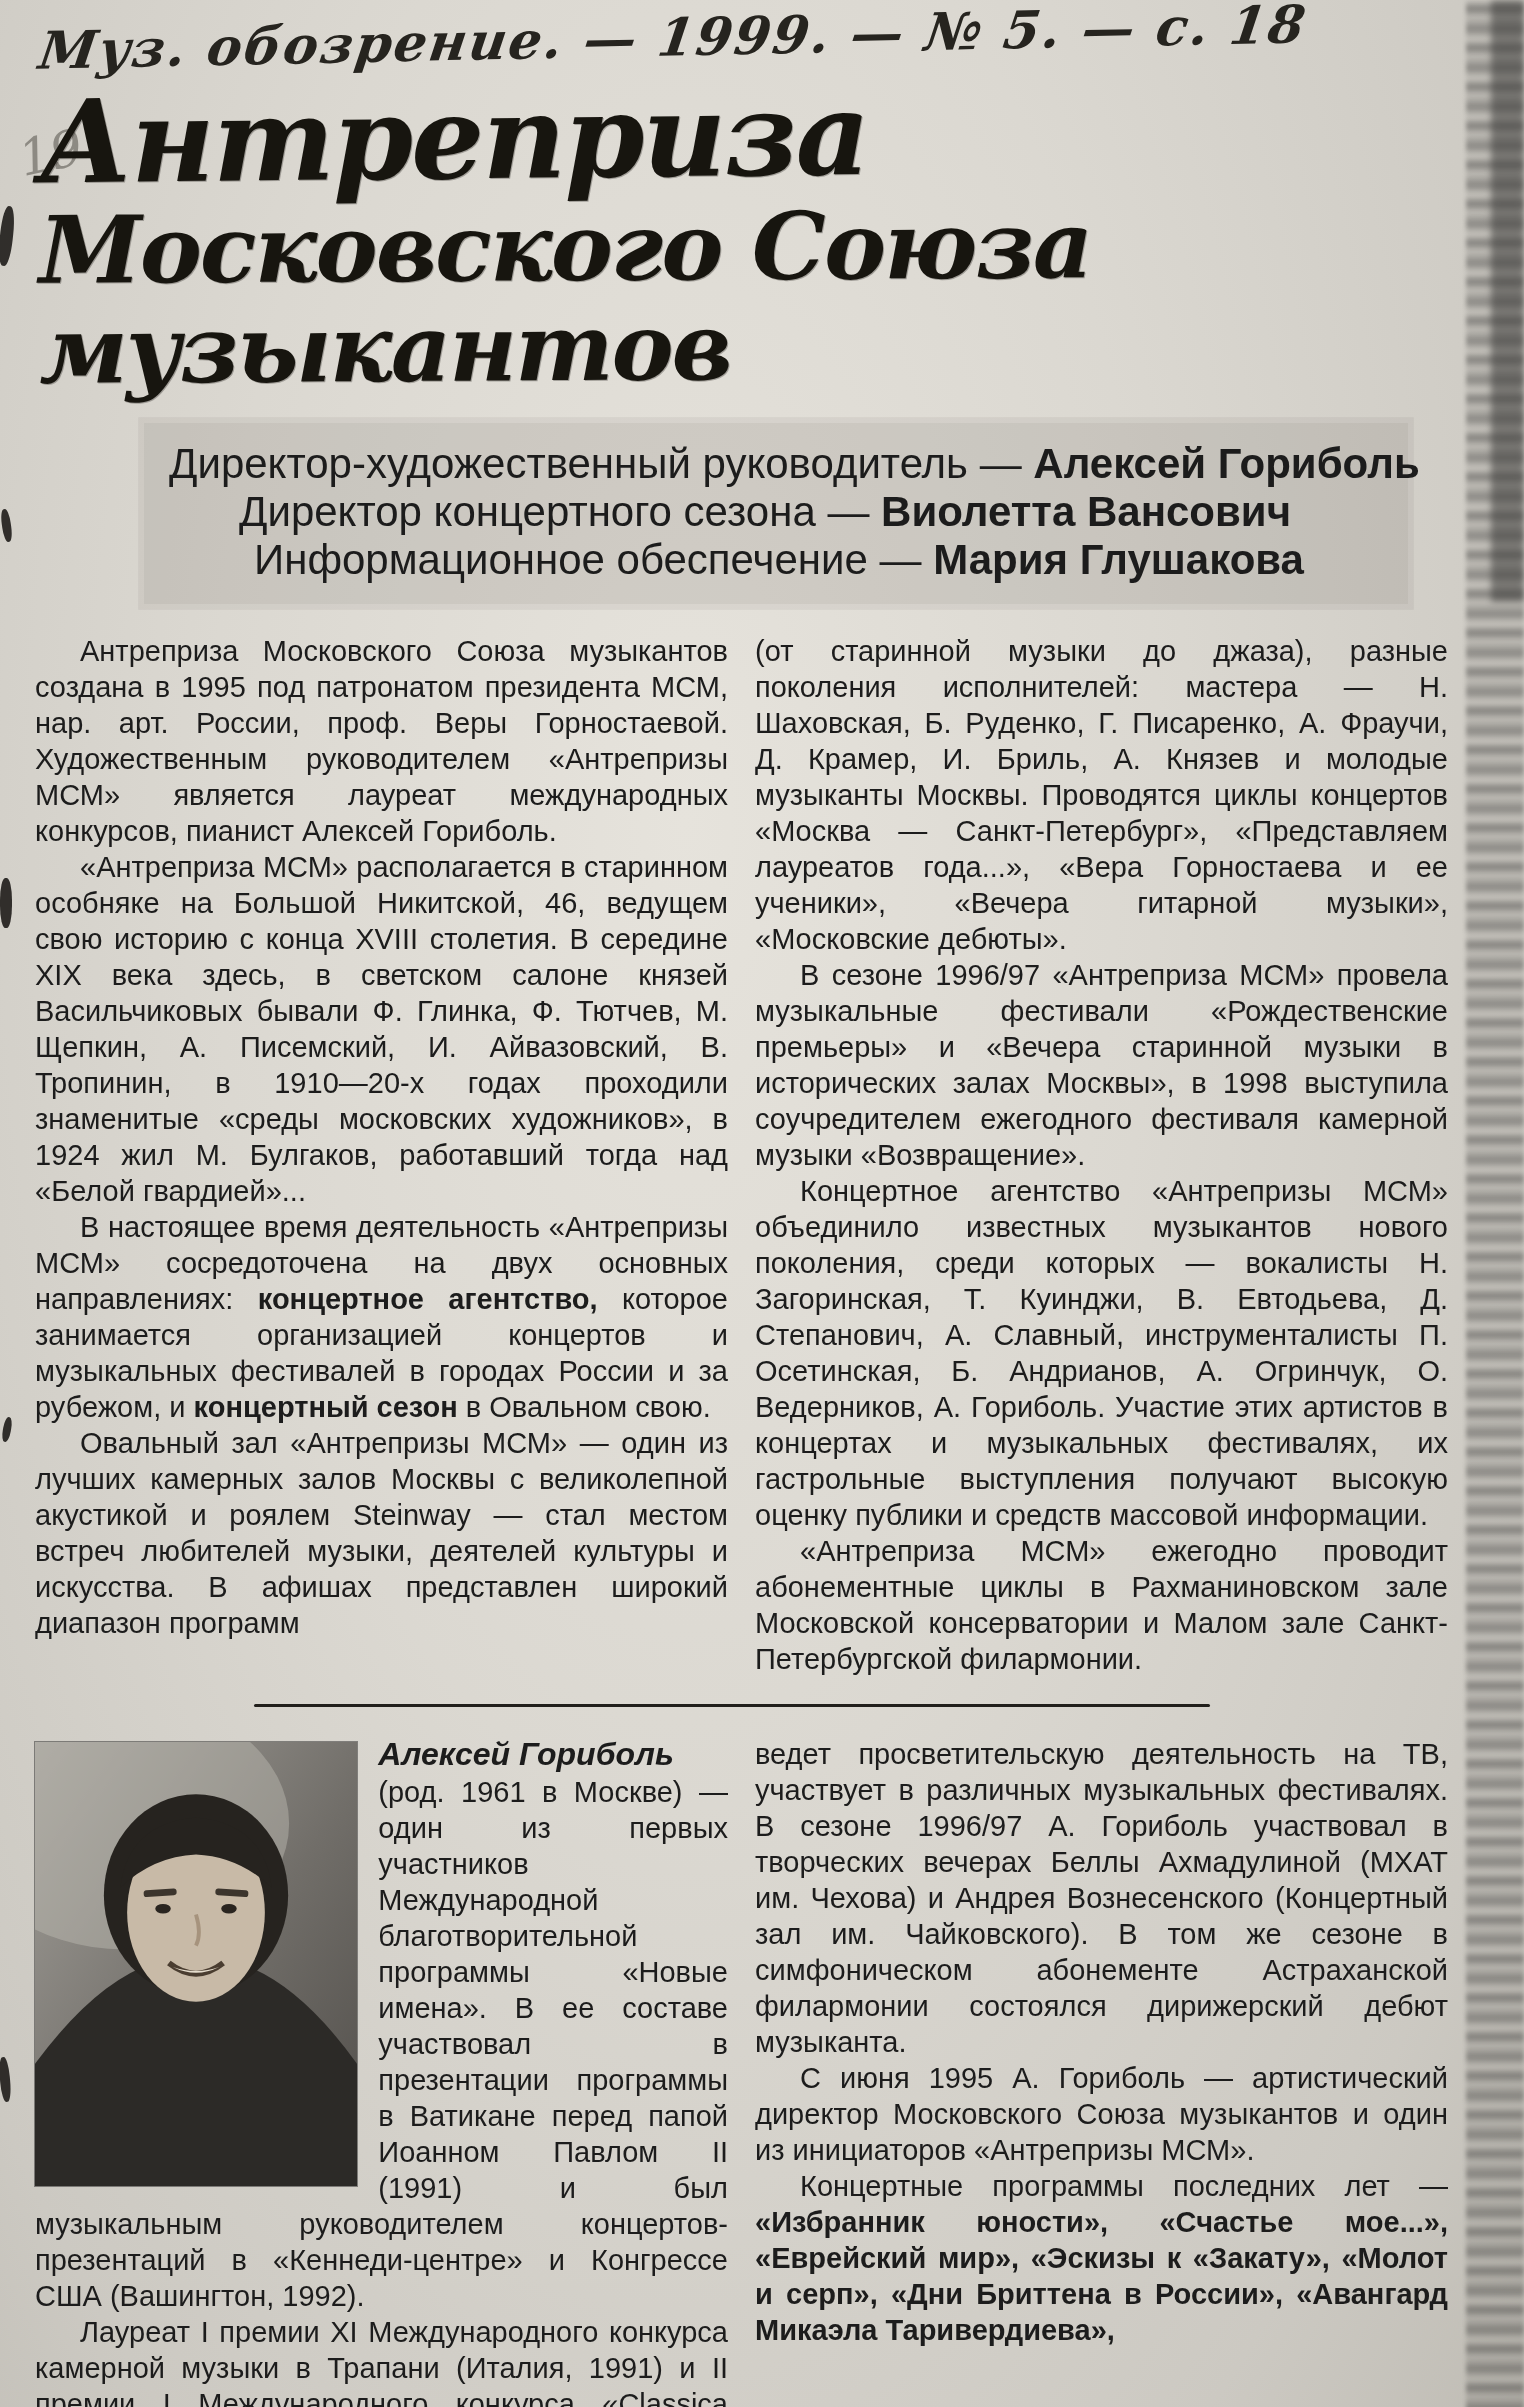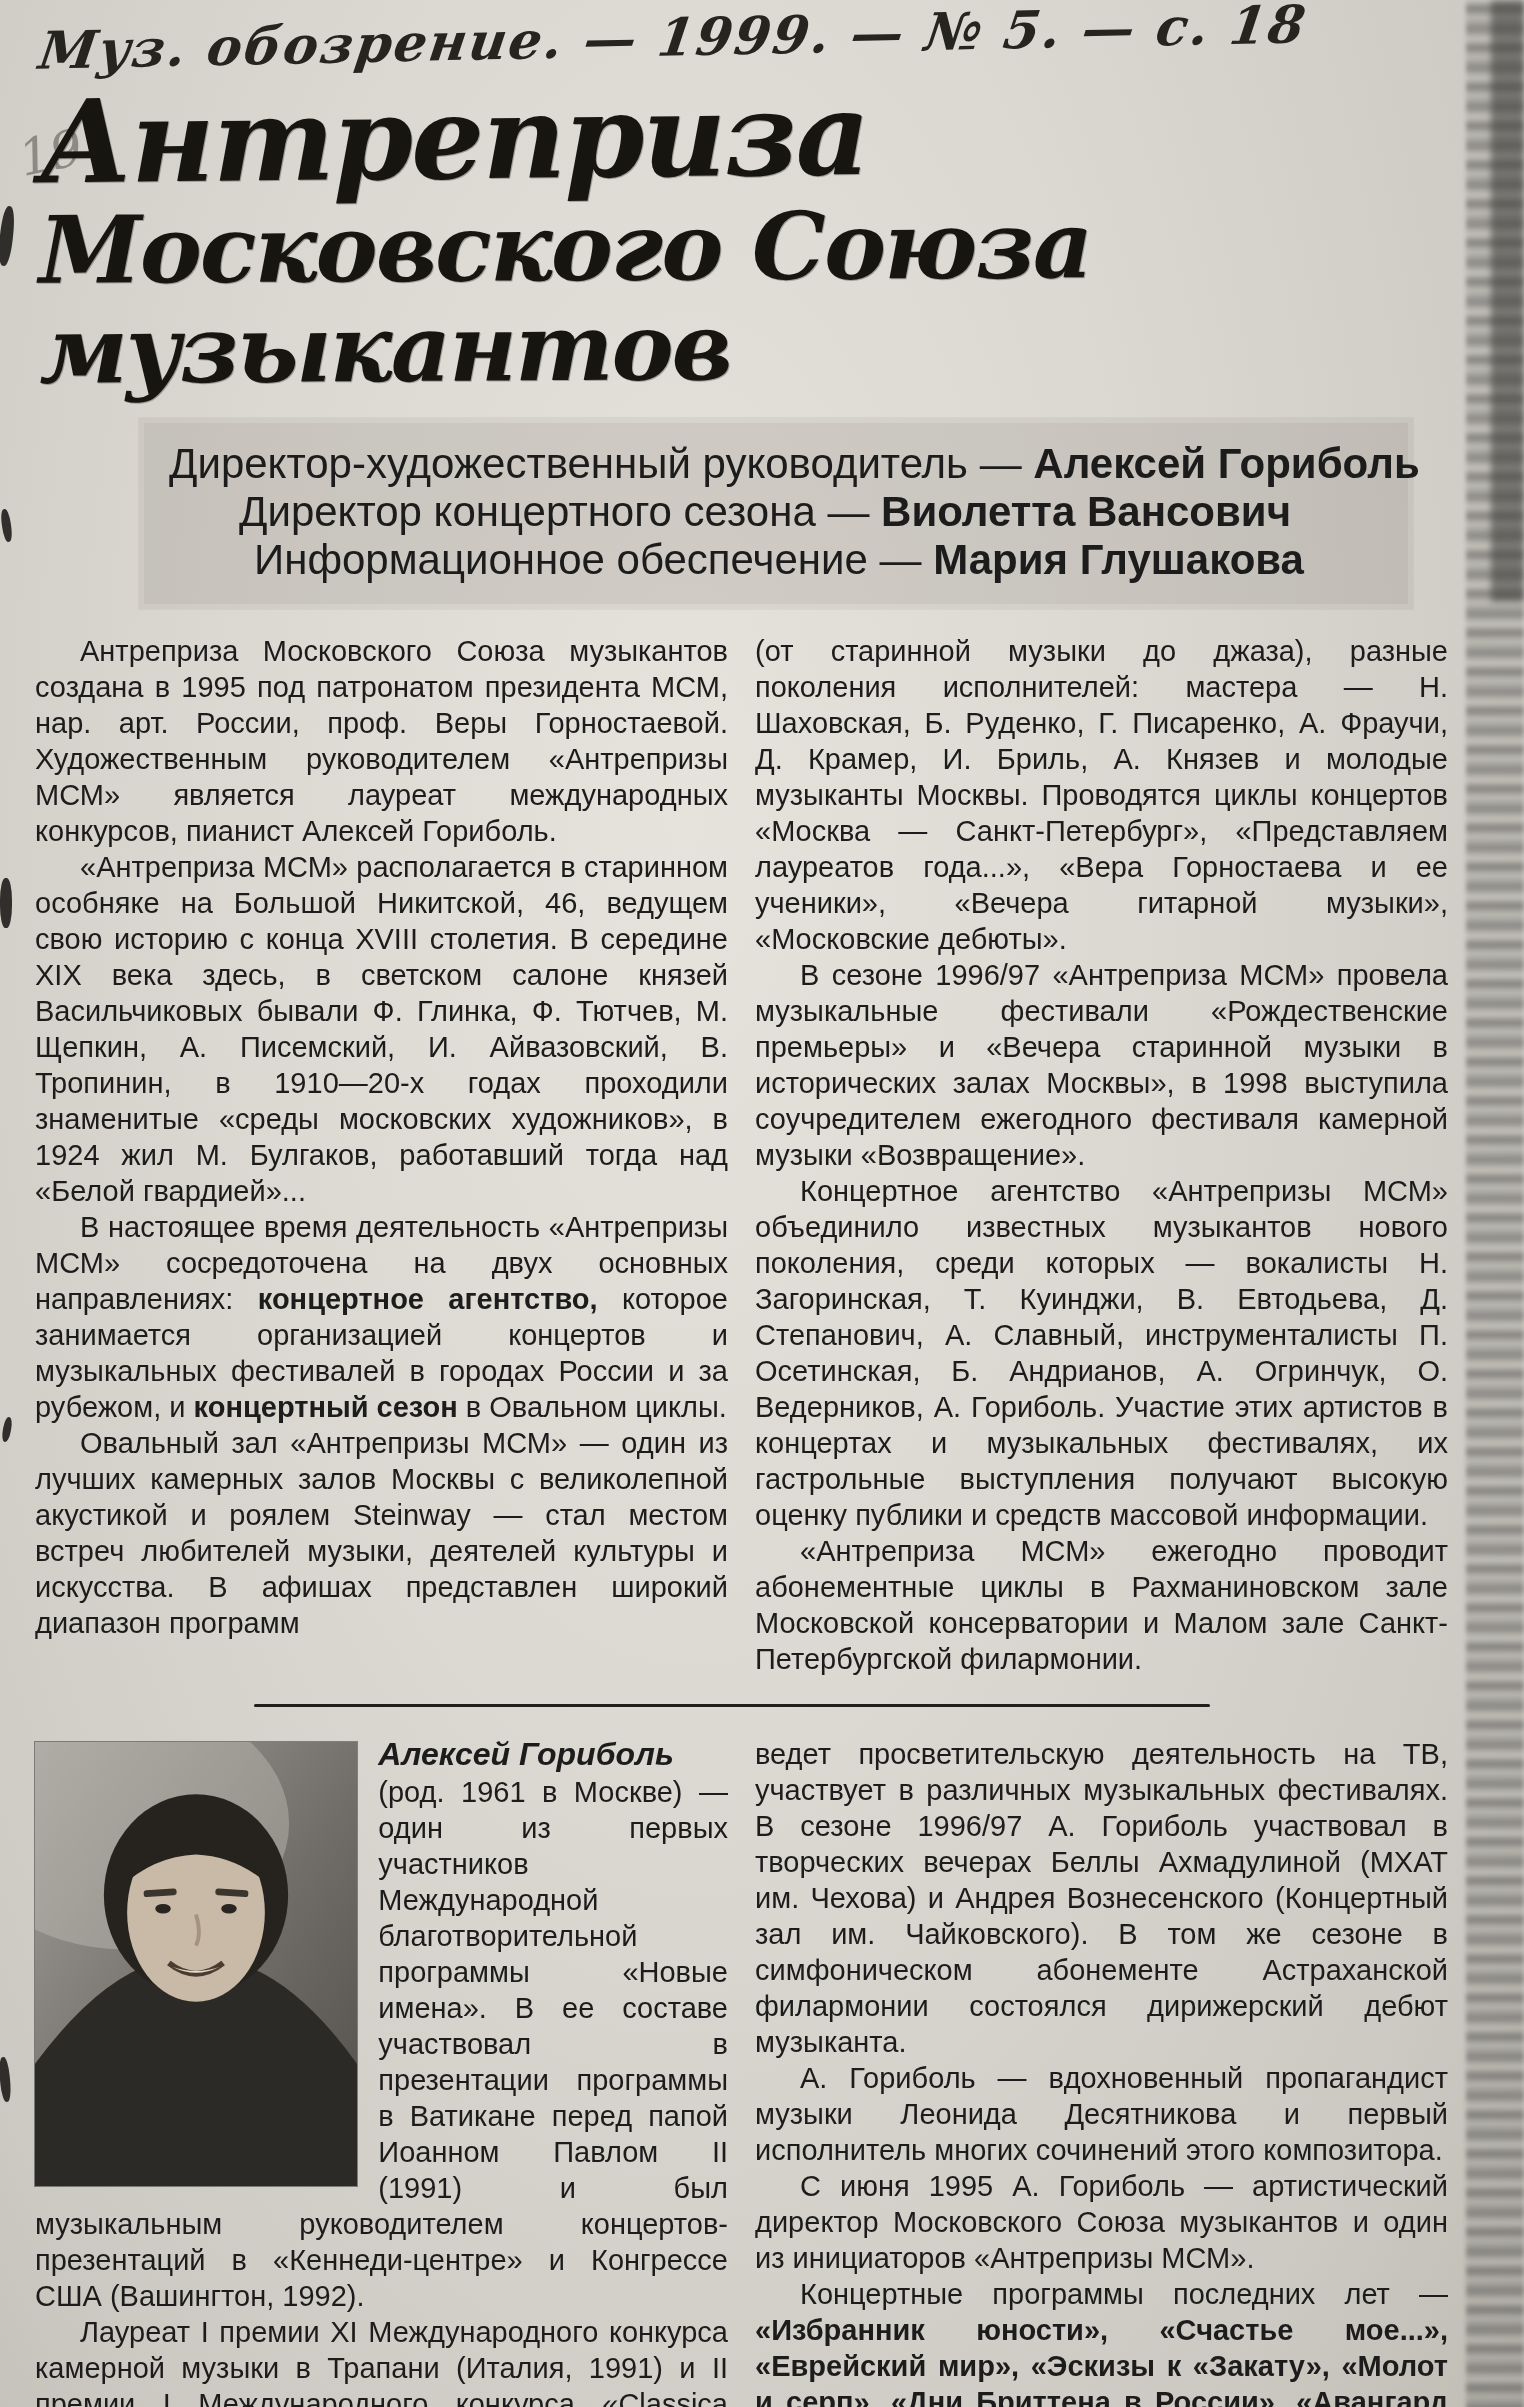--- a/index.html
+++ b/index.html
@@ -142,21 +142,21 @@
     </div>
     <div class="credit-line">
       <span class="credit-role">Информационное обеспечение — </span><span class="credit-name">Мария Глушакова</span>
     </div>
   </div>
 
   <div class="article">
     <div class="col">
       <p class="para"><span>Антреприза Московского Союза музыкантов создана в 1995 под патронатом президента МСМ, нар. арт. России, проф. Веры Горностаевой. Художественным руководителем «Антрепризы МСМ» является лауреат международных конкурсов, пианист Алексей Гориболь.</span></p>
       <p class="para"><span>«Антреприза МСМ» располагается в старинном особняке на Большой Никитской, 46, ведущем свою историю с конца XVIII столетия. В середине XIX века здесь, в светском салоне князей Васильчиковых бывали Ф. Глинка, Ф. Тютчев, М. Щепкин, А. Писемский, И. Айвазовский, В. Тропинин, в 1910—20-х годах проходили знаменитые «среды московских художников», в 1924 жил М. Булгаков, работавший тогда над «Белой гвардией»...</span></p>
-      <p class="para"><span>В настоящее время деятельность «Антрепризы МСМ» сосредоточена на двух основных направлениях: </span><span style="font-weight: 700;">концертное агентство,</span><span> которое занимается организацией концертов и музыкальных фестивалей в городах России и за рубежом, и </span><span style="font-weight: 700;">концертный сезон</span><span> в Овальном циклы.</span></p>
+      <p class="para"><span>В настоящее время деятельность «Антрепризы МСМ» сосредоточена на двух основных направлениях: </span><span style="font-weight: 700;">концертное агентство,</span><span> которое занимается организацией концертов и музыкальных фестивалей в городах России и за рубежом, и </span><span style="font-weight: 700;">концертный сезон</span><span> в Овальном свою.</span></p>
       <p class="para"><span style="font-weight: 400;">Овальный зал «Антрепризы МСМ»</span><span> — один из лучших камерных залов Москвы с великолепной акустикой и роялем Steinway — стал местом встреч любителей музыки, деятелей культуры и искусства. В афишах представлен широкий диапазон программ</span></p>
     </div>
     <div class="col">
       <p class="para no-indent"><span>(от старинной музыки до джаза), разные поколения исполнителей: мастера — Н. Шаховская, Б. Руденко, Г. Писаренко, А. Фраучи, Д. Крамер, И. Бриль, А. Князев и молодые музыканты Москвы. Проводятся циклы концертов «Москва — Санкт-Петербург», «Представляем лауреатов года...», «Вера Горностаева и ее ученики», «Вечера гитарной музыки», «Московские дебюты».</span></p>
       <p class="para"><span>В сезоне 1996/97 «Антреприза МСМ» провела музыкальные фестивали «Рождественские премьеры» и «Вечера старинной музыки в исторических залах Москвы», в 1998 выступила соучредителем ежегодного фестиваля камерной музыки «Возвращение».</span></p>
       <p class="para"><span>Концертное агентство «Антрепризы МСМ» объединило известных музыкантов нового поколения, среди которых — вокалисты Н. Загоринская, Т. Куинджи, В. Евтодьева, Д. Степанович, А. Славный, инструменталисты П. Осетинская, Б. Андрианов, А. Огринчук, О. Ведерников, А. Гориболь. Участие этих артистов в концертах и музыкальных фестивалях, их гастрольные выступления получают высокую оценку публики и средств массовой информации.</span></p>
       <p class="para"><span>«Антреприза МСМ» ежегодно проводит абонементные циклы в Рахманиновском зале Московской консерватории и Малом зале Санкт-Петербургской филармонии.</span></p>
     </div>
   </div>
 
@@ -189,21 +189,20 @@
           <path d="M142,232 Q166,244 190,232 Q166,240 142,232 Z" fill="#e6ddcd"></path>
         </svg>
       </div>
       <p class="para no-indent">
         <span class="profile-name">Алексей Гориболь</span><span><span>(род. 1961 в Москве) — один из первых участников Международной благотворительной программы «Новые имена». В ее составе участвовал в презентации программы в Ватикане перед папой Иоанном Павлом II (1991) и был музыкальным руководителем концертов-презентаций в «Кеннеди-центре» и Конгрессе США (Вашингтон, 1992).</span></span>
       </p>
       <p class="para"><span>Лауреат I премии XI Международного конкурса камерной музыки в Трапани (Италия, 1991) и II премии I Международного конкурса «Classica Nova» памяти Дмитрия Шостаковича в Ганновере (Германия, 1997). Концертирует в России и европейских странах, записывается на радио и CD,</span></p>
     </div>
     <div class="col">
       <p class="para no-indent"><span>ведет просветительскую деятельность на ТВ, участвует в различных музыкальных фестивалях. В сезоне 1996/97 А. Гориболь участвовал в творческих вечерах Беллы Ахмадулиной (МХАТ им. Чехова) и Андрея Вознесенского (Концертный зал им. Чайковского). В том же сезоне в симфоническом абонементе Астраханской филармонии состоялся дирижерский дебют музыканта.</span></p>
-      <p class="para"><span>А. Гориболь — вдохновенный пропагандист музыки Леонида Десятникова и первый исполнитель многих сочинений этого композитора.</span></p>
       <p class="para"><span>С июня 1995 А. Гориболь — артистический директор Московского Союза музыкантов и один из инициаторов «Антрепризы МСМ».</span></p>
       <p class="para"><span>Концертные программы последних лет — </span><span style="font-weight: 700;">«Избранник юности», «Счастье мое...», «Еврейский мир», «Эскизы к «Закату», «Молот и серп», «Дни Бриттена в России», «Авангард Микаэла Таривердиева»,</span></p>
     </div>
   </div>
 
   <div class="bleed-right"></div>
   <div class="mark m1"></div>
   <div class="mark m2"></div>
   <div class="mark m3"></div>
   <div class="mark m4"></div>

